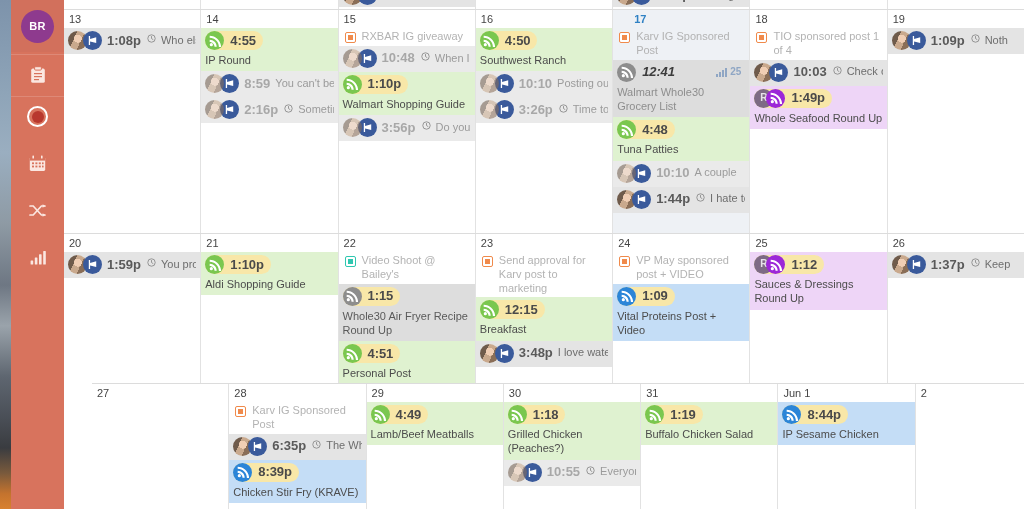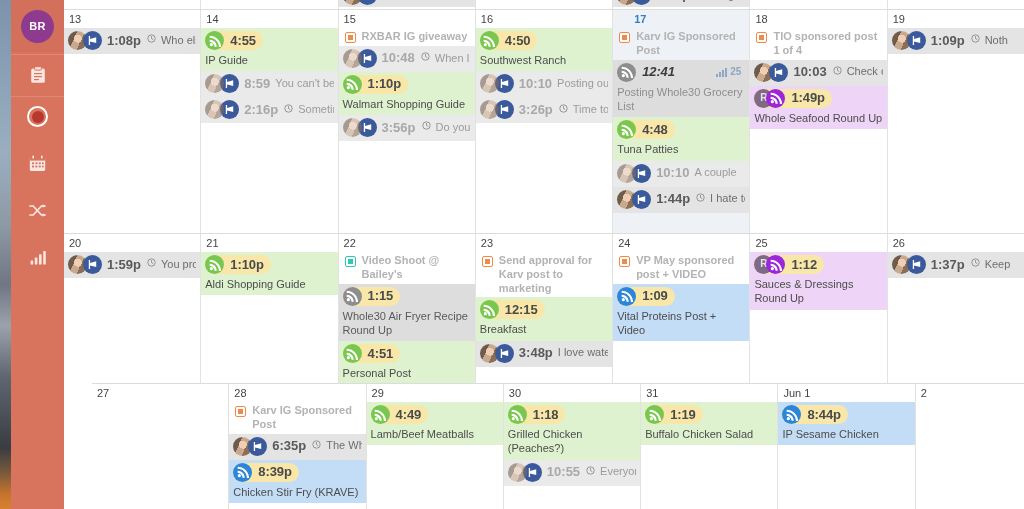--- a/index.html
+++ b/index.html
@@ -107,21 +107,21 @@
     white-space: normal;
   }
 
   
   .evt.green   { background: #dff2d0; }
   .evt.gray    { background: #dddddd; }
   .evt.grayfb  { background: #eaeaea; }
   .evt.grayfb2 { background: #e4e4e4; }
   .evt.blue    { background: #c4ddf6; }
   .evt.purple  { background: #eed5f7; }
-  .evt.plain   { background: transparent; font-weight: bold; }
+  .evt.plain   { background: transparent; }
 
   
   .pill {
     display: inline-flex; align-items: center;
     background: #f8e7a8;
     border-radius: 11px;
     height: 19px;
     padding-right: 7px;
     position: relative;
   }
@@ -339,21 +339,21 @@
                   <span class="circ rss-green">
                     <svg class="rss-svg" viewBox="0 0 16 16" fill="#fff">
                       <circle cx="3.1" cy="12.9" r="2.1"></circle>
                       <path d="M0.9 6.4v2.9c3.6 0 6.5 2.9 6.5 6.5h2.9c0-5.2-4.2-9.4-9.4-9.4z"></path>
                       <path d="M0.9 0.9v2.9c6.8 0 12.3 5.5 12.3 12.3h2.9C16.1 7.9 9.3.9.9.9z"></path>
                     </svg>
                   </span>
                   <span class="time">4:55</span>
                 </span>
               </div>
-              <div class="evt-title">IP Guide</div>
+              <div class="evt-title">IP Round</div>
             </div>
             <div class="evt grayfb">
               <div class="fbrow">
                 <span class="face dim"></span>
                 <span style="margin-left:-9px">
                   <span class="circ fb">
                     <svg class="fb-svg" viewBox="0 0 16 16" fill="#fff">
                       <path d="M2.6 1.6v13h1.9V9.3l8.9 2.4V3.3L4.5 5.7V1.6z"></path>
                     </svg>
                   </span>
@@ -514,21 +514,21 @@
                 <span class="stat">
                   <span class="bars">
                     <i></i>
                     <i></i>
                     <i></i>
                     <i></i>
                   </span>
                   <span class="n">25</span>
                 </span>
               </div>
-              <div class="evt-title" style="color:#8e8e8e">Posting Whole30 Grocery List</div>
+              <div class="evt-title" style="color:#8e8e8e">Walmart Whole30 Grocery List</div>
             </div>
             <div class="evt green">
               <div class="evt-head">
                 <span class="pill">
                   <span class="circ rss-green">
                     <svg class="rss-svg" viewBox="0 0 16 16" fill="#fff">
                       <circle cx="3.1" cy="12.9" r="2.1"></circle>
                       <path d="M0.9 6.4v2.9c3.6 0 6.5 2.9 6.5 6.5h2.9c0-5.2-4.2-9.4-9.4-9.4z"></path>
                       <path d="M0.9 0.9v2.9c6.8 0 12.3 5.5 12.3 12.3h2.9C16.1 7.9 9.3.9.9.9z"></path>
                     </svg>

